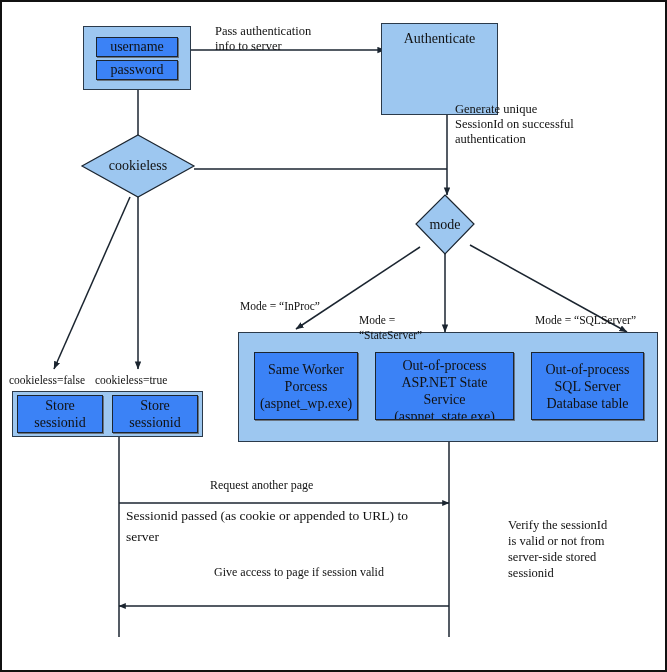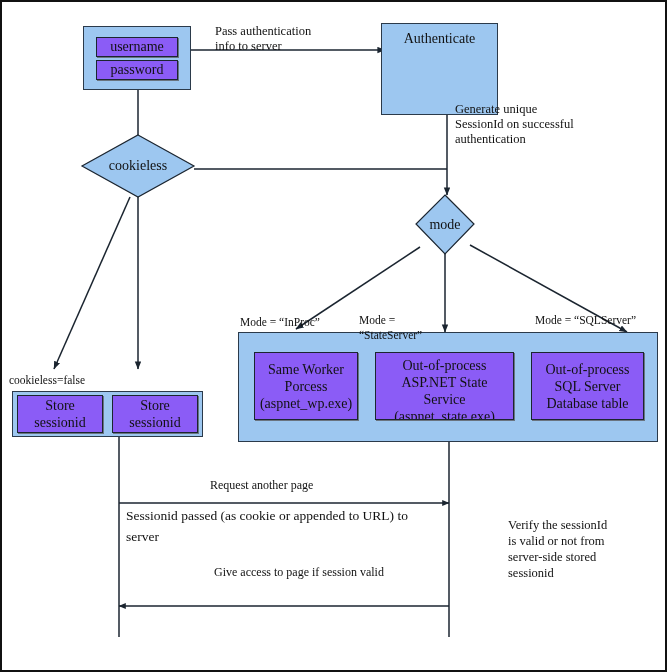--- a/index.html
+++ b/index.html
@@ -32,21 +32,21 @@
     display: flex;
     align-items: center;
     justify-content: center;
     text-align: center;
   }
   .blue-box {
     background: #9DC7F0;
     border: 1px solid #2b3a4a;
   }
   .white-box {
-    background: #8b5cf6;
+    background: #3b82f6;
     border: 1px solid #1b2530;
     box-shadow: 1px 1px 0 #6a7480;
   }
   .lbl {
     position: absolute;
     color: #111111;
     font-size: 12.5px;
     line-height: 15px;
     letter-spacing: 0px;
     white-space: pre-line;
@@ -173,22 +173,23 @@
 info to server</div>
 
   <div class="lbl" style="left:453px; top:100px; width:190px;">Generate unique
 SessionId on successful
 authentication</div>
 
 
 
   <div class="lbl" style="left:7px; top:371px; width:120px; font-size:11.5px;">cookieless=false</div>
 
-
-  <div class="lbl" style="left:238px; top:313px; width:130px; font-size:11.5px;">Mode = “InProc”</div>
+  <div class="lbl" style="left:93px; top:371px; width:120px; font-size:11.5px;">cookieless=true</div>
+
+  <div class="lbl" style="left:238px; top:297px; width:130px; font-size:11.5px;">Mode = “InProc”</div>
 
   <div class="lbl" style="left:357px; top:311px; width:95px; font-size:11.5px;">Mode =
 “StateServer”</div>
 
   <div class="lbl" style="left:489px; top:311px; width:145px; font-size:11.5px;text-align:right;">Mode = “SQLServer”</div>
 
   <div class="lbl" style="left:208px; top:476px; width:250px; font-size:12px;">Request another page</div>
 
   <div class="lbl" style="left:124px; top:503px; width:330px; font-size:13.5px; line-height:21px;">Sessionid passed (as cookie or appended to URL) to
 server</div>

